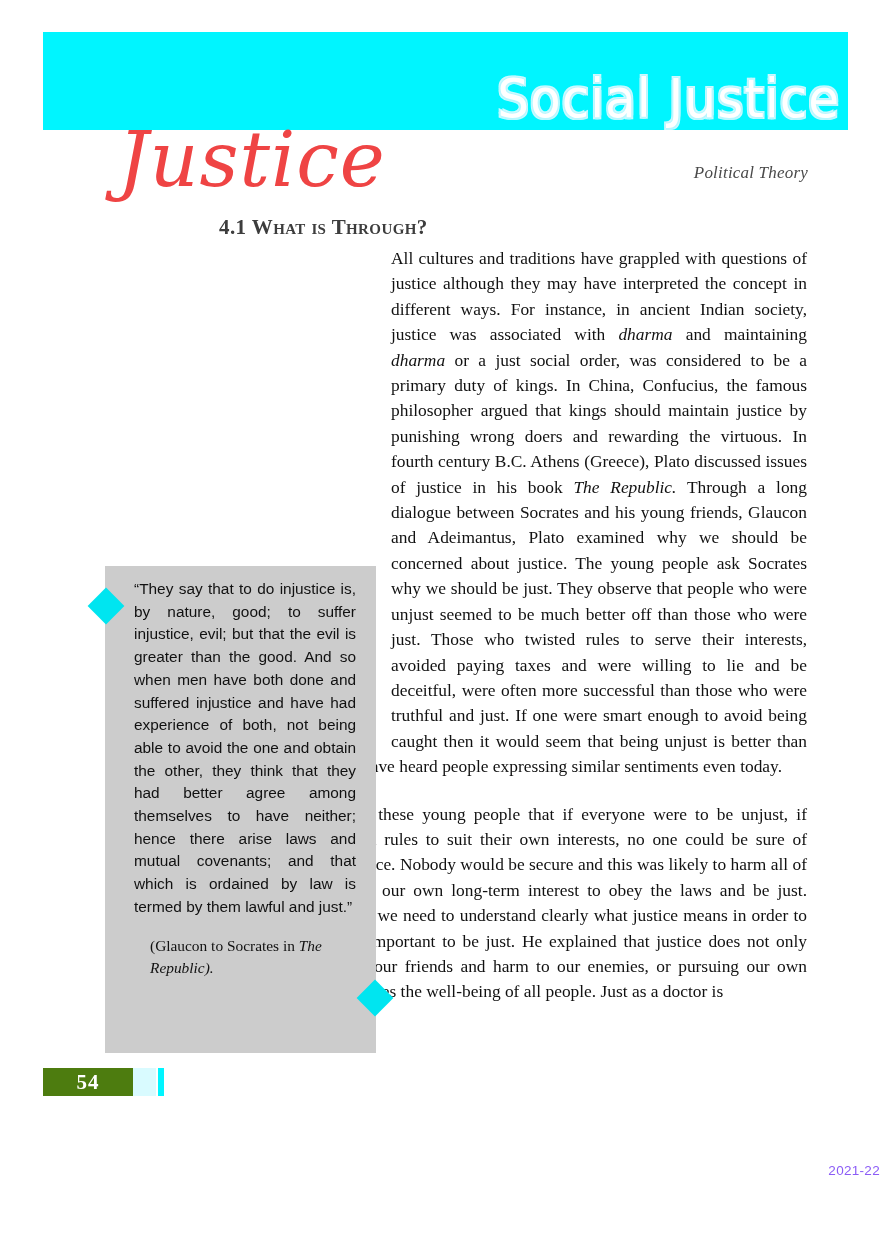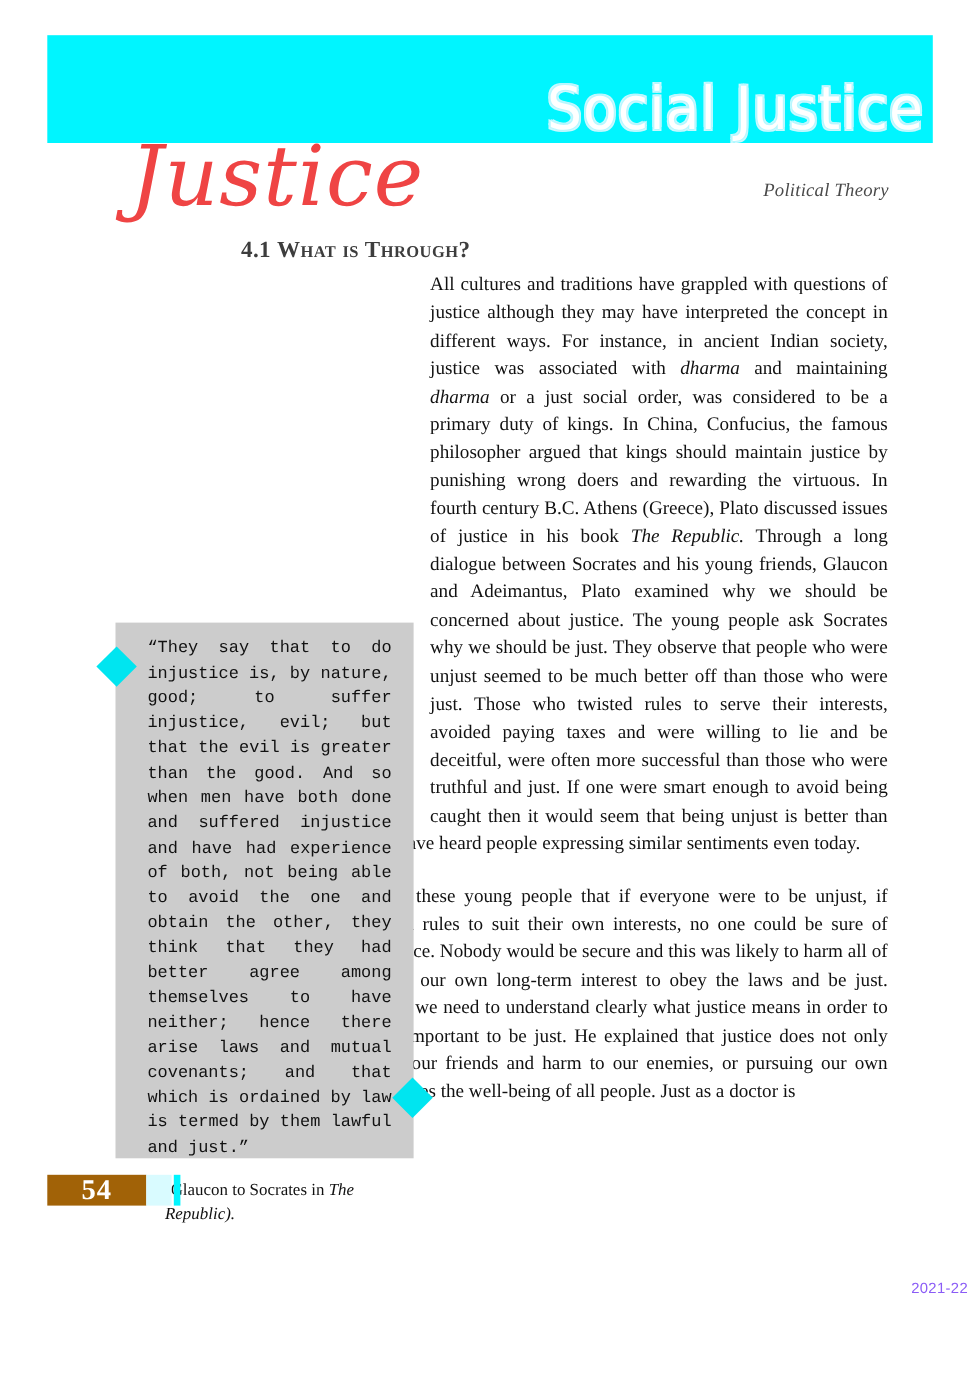--- a/index.html
+++ b/index.html
@@ -113,21 +113,21 @@
     position: absolute;
     left: 105px;
     top: 566px;
     width: 271px;
     height: 487px;
     background: #cccccc;
     box-sizing: border-box;
     padding: 12px 20px 10px 29px;
   }
   .quote-text {
-    font-family: Liberation Mono, monospace;
+    font-family: Liberation Sans, sans-serif;
     font-size: 15.4px;
     line-height: 22.7px;
     color: #111111;
     text-align: justify;
     margin: 0;
   }
   .quote-attrib {
     font-family: "Liberation Serif", "DejaVu Serif", serif;
     font-size: 15.4px;
     line-height: 22.7px;
@@ -160,25 +160,25 @@
   #page-number-block {
     position: absolute;
     left: 43px;
     top: 1068px;
     display: flex;
     align-items: stretch;
     height: 28px;
   }
   #page-number-fill {
     width: 90px;
-    background: #a16207;
+    background: #4d7c0f;
     color: #ffffff;
     font-family: "Liberation Serif", "DejaVu Serif", serif;
     font-weight: bold;
-    font-size: 26px;
+    font-size: 21px;
     display: flex;
     align-items: center;
     justify-content: center;
     letter-spacing: 1px;
   }
   #page-number-pale { width: 23px; background: #d9fbff; }
   #page-number-tick { width: 6px;  background: #00f5ff; margin-left: 2px; }
 
   
   #footer-year {

